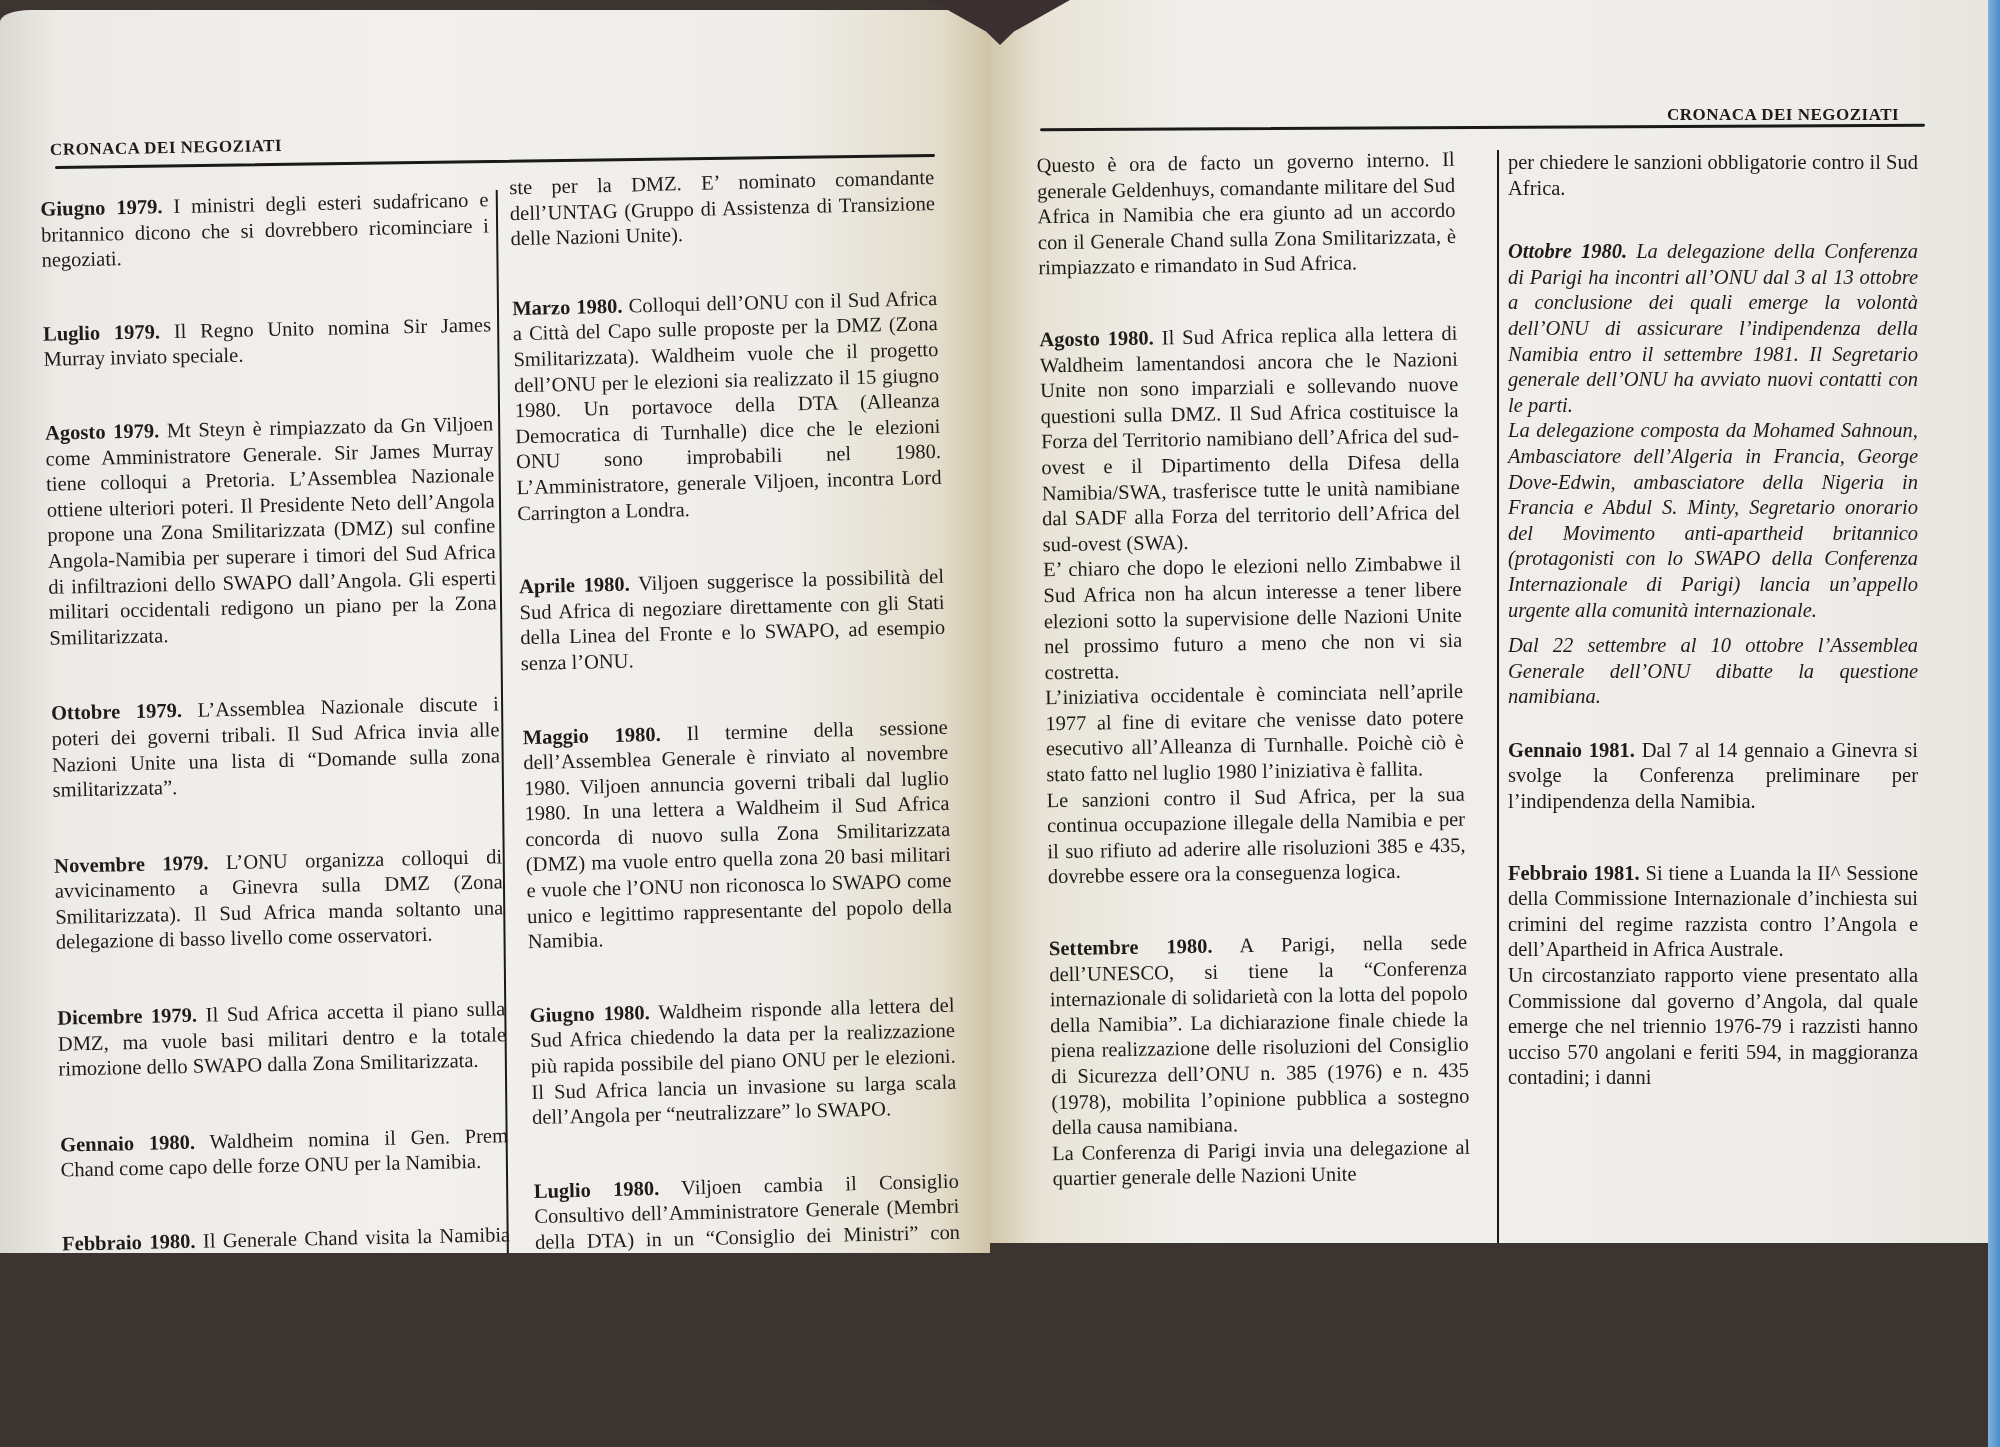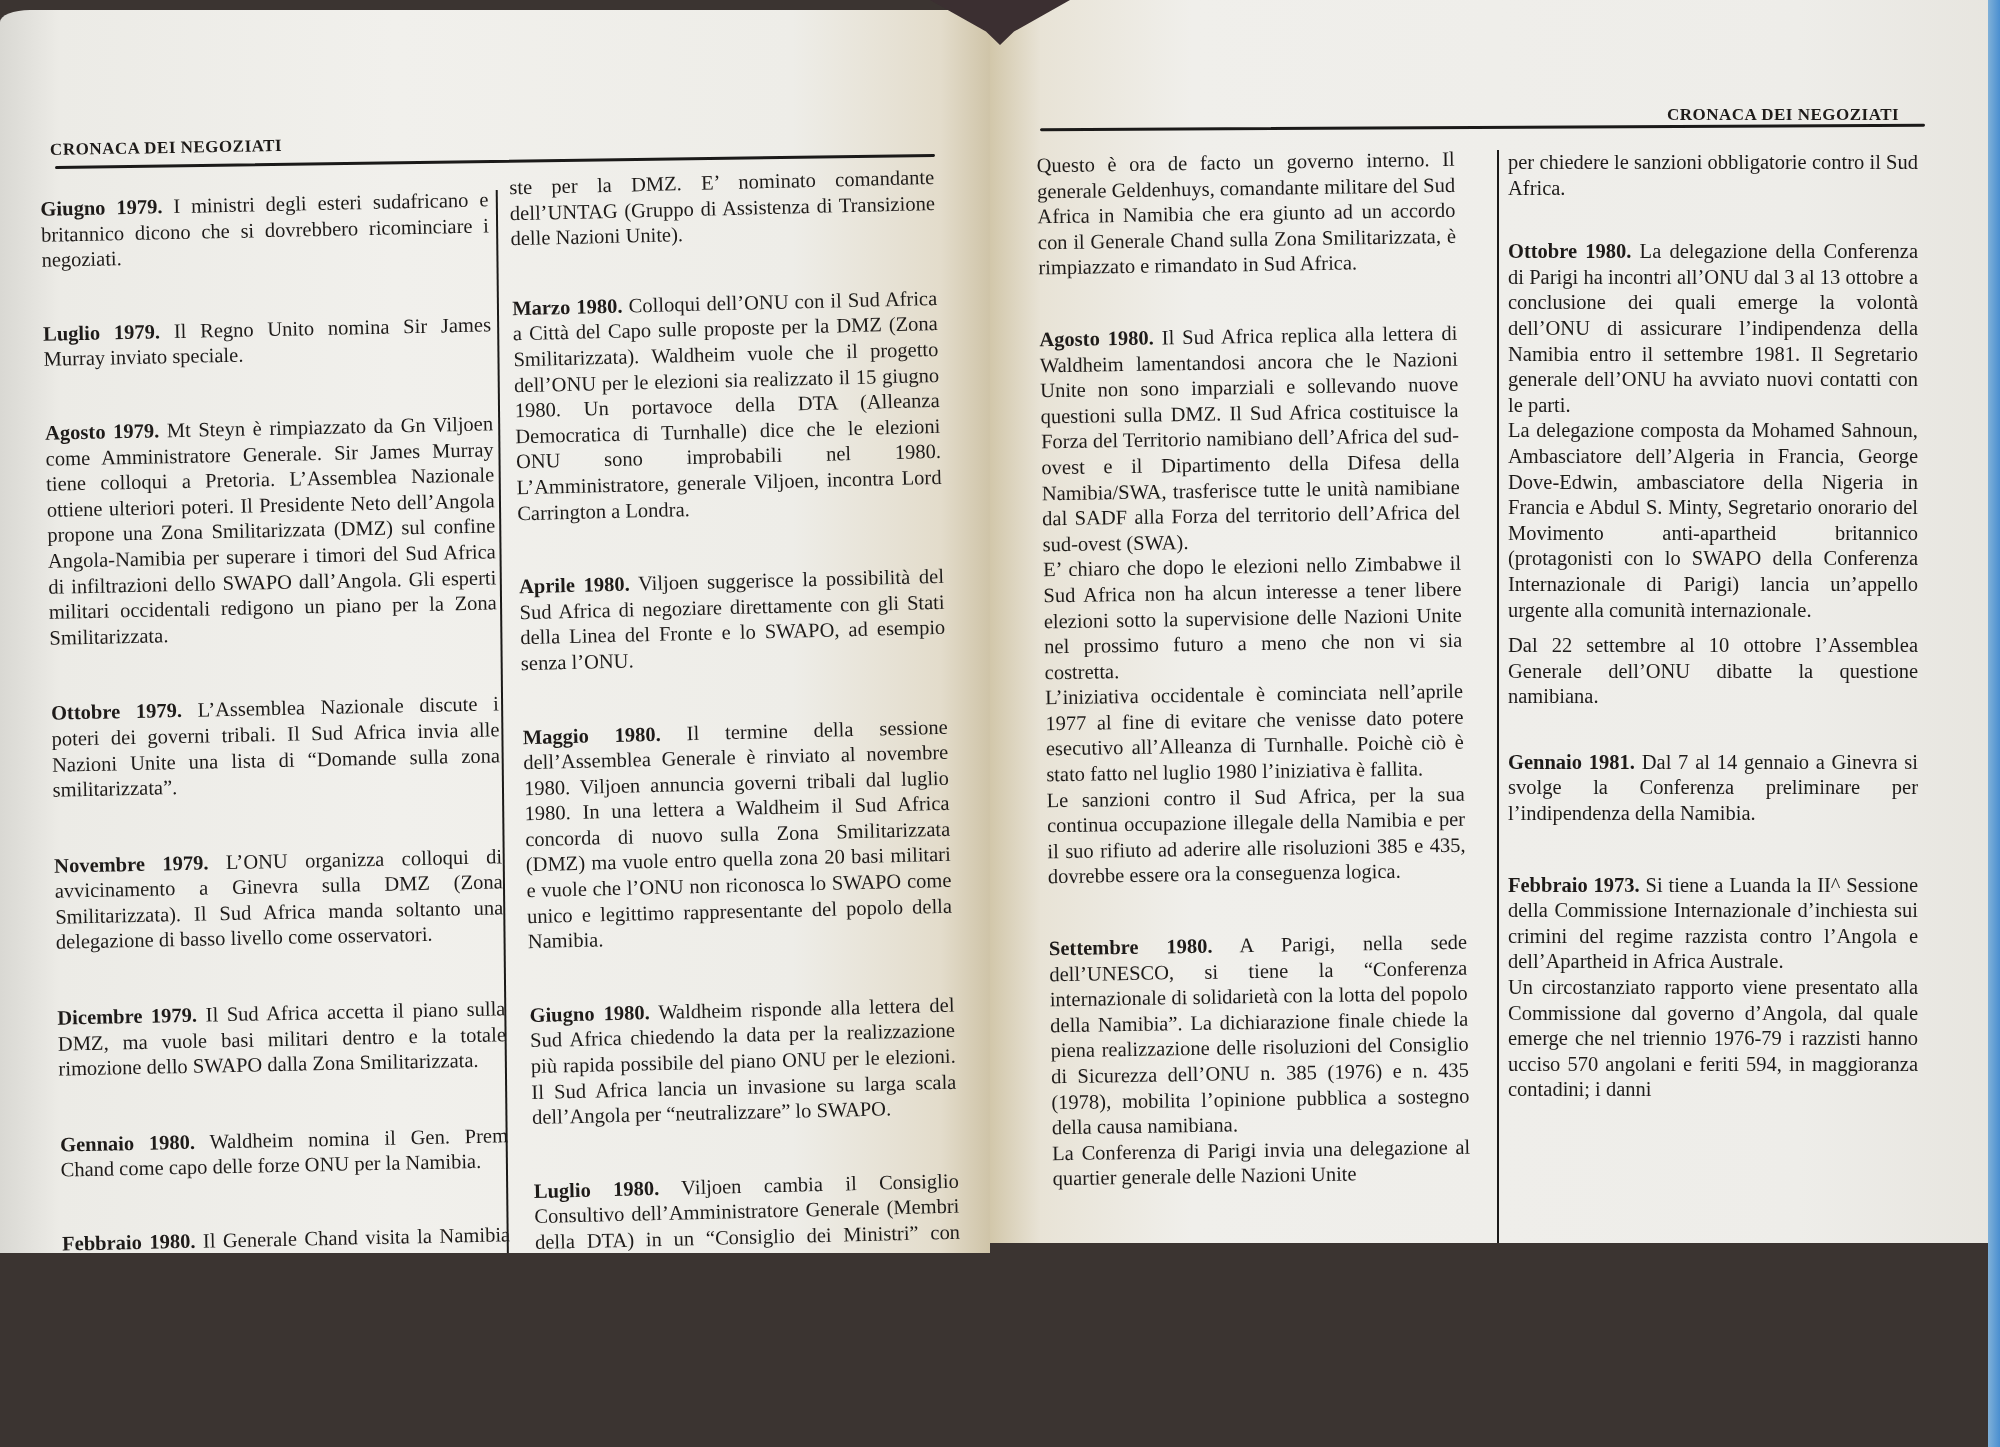--- a/index.html
+++ b/index.html
@@ -134,30 +134,30 @@
       <p>La Conferenza di Parigi invia una delegazione al quartier generale delle Nazioni Unite</p>
     </div>
   </div>
 
   <div class="col-divider" style="left:507px; top:150px; height:1210px;"></div>
 
   <div class="col" style="left:518px; top:150px; width:410px;">
     <div class="entry" style="margin-bottom:38px;">
       <p><span>per chiedere le sanzioni obbligatorie contro il Sud Africa.</span></p>
     </div>
-    <div class="entry" style="margin-bottom:40px;">
+    <div class="entry" style="margin-bottom:28px;font-style:italic;">
       <p><span class="date">Ottobre 1980.</span> <span>La delegazione della Conferenza di Parigi ha incontri all’ONU dal 3 al 13 ottobre a conclusione dei quali emerge la volontà dell’ONU di assicurare l’indipendenza della Namibia entro il settembre 1981. Il Segretario generale dell’ONU ha avviato nuovi contatti con le parti.</span></p>
       <p>La delegazione composta da Mohamed Sahnoun, Ambasciatore dell’Algeria in Francia, George Dove-Edwin, ambasciatore della Nigeria in Francia e Abdul S. Minty, Segretario onorario del Movimento anti-apartheid britannico (protagonisti con lo SWAPO della Conferenza Internazionale di Parigi) lancia un’appello urgente alla comunità internazionale.</p>
       <p class="gap">Dal 22 settembre al 10 ottobre l’Assemblea Generale dell’ONU dibatte la questione namibiana.</p>
     </div>
     <div class="entry" style="margin-bottom:46px;">
       <p><span class="date">Gennaio 1981.</span> <span>Dal 7 al 14 gennaio a Ginevra si svolge la Conferenza preliminare per l’indipendenza della Namibia.</span></p>
     </div>
     <div class="entry">
-      <p><span class="date">Febbraio 1973.</span> <span>Si tiene a Luanda la II^ Sessione della Commissione Internazionale d’inchiesta sui crimini del regime razzista contro l’Angola e dell’Apartheid in Africa Australe.</span></p>
+      <p><span class="date">Febbraio 1981.</span> <span>Si tiene a Luanda la II^ Sessione della Commissione Internazionale d’inchiesta sui crimini del regime razzista contro l’Angola e dell’Apartheid in Africa Australe.</span></p>
       <p>Un circostanziato rapporto viene presentato alla Commissione dal governo d’Angola, dal quale emerge che nel triennio 1976-79 i razzisti hanno ucciso 570 angolani e feriti 594, in maggioranza contadini; i danni</p>
     </div>
   </div>
 
   <div class="rule" style="left:75px; top:1377px; width:865px;"></div>
   <div class="page-num" style="left:994px; top:1366px;">73</div>
 </div>
 
 <div class="spine-top"></div>
 <div class="right-edge"></div>

